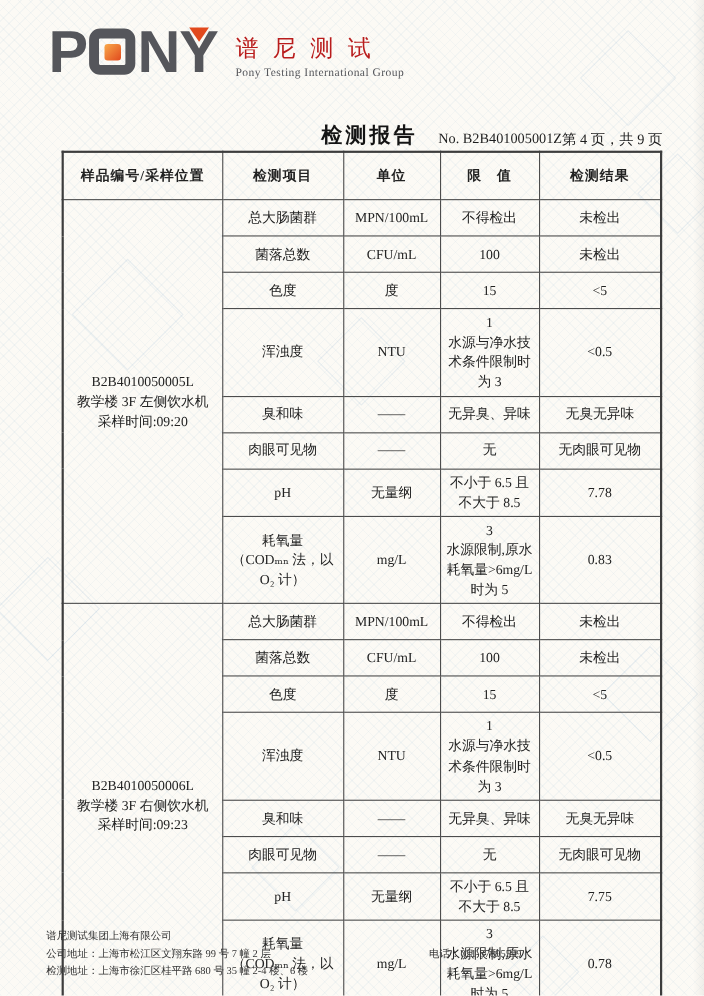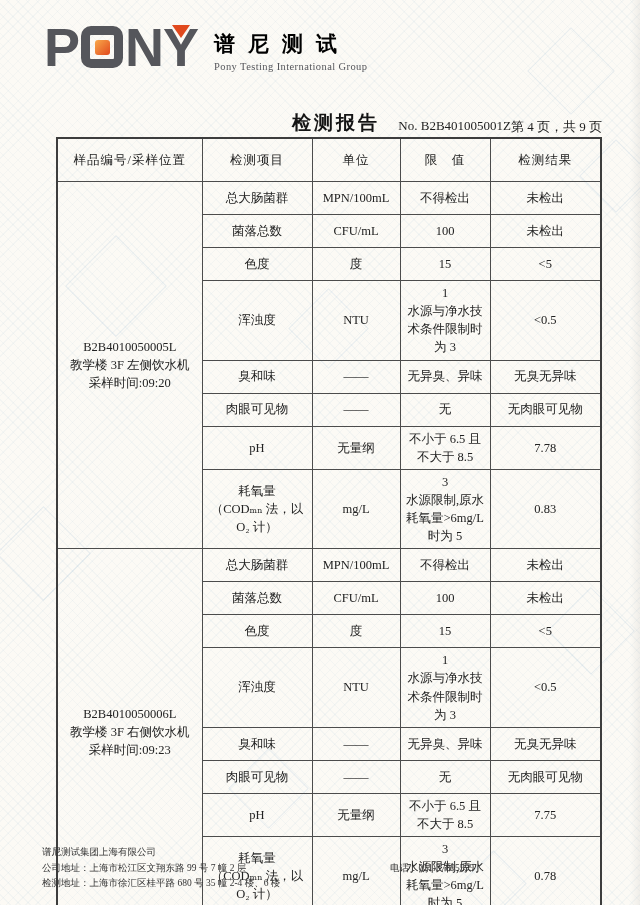--- a/index.html
+++ b/index.html
@@ -22,35 +22,35 @@
   .logo-word{display:flex;align-items:center;font-family:"Liberation Sans","DejaVu Sans",sans-serif;
     font-weight:900;font-size:54px;line-height:1;color:#55565b;letter-spacing:-1px;}
   .o-box{display:inline-flex;align-items:center;justify-content:center;
     width:24px;height:24px;border:9px solid #55565b;border-radius:10px;margin:0 2px;}
   .o-core{width:15px;height:15px;border-radius:3px;background:linear-gradient(135deg,#f9a94a,#e1491d);}
   .y-wrap{position:relative;display:inline-block;}
   .y-tri{position:absolute;left:50%;top:5px;transform:translateX(-50%);
     width:0;height:0;border-left:9px solid transparent;border-right:9px solid transparent;
     border-top:13px solid #e1491d;}
   .logo-right{padding-bottom:2px;}
-  .logo-cn{font-size:21px;font-weight:bold;color:#000000;letter-spacing:13px;white-space:nowrap;}
+  .logo-cn{font-size:21px;font-weight:normal;color:#b91c1c;letter-spacing:13px;white-space:nowrap;}
   .logo-en{font-size:10.5px;color:#55565b;margin-top:3px;letter-spacing:0.4px;white-space:nowrap;}
   
   .doc-title{position:absolute;left:0;top:94px;width:100%;margin:16px;text-align:center;
     font-size:19px;font-weight:bold;color:#141414;letter-spacing:3px;}
   .no-row{position:absolute;left:44px;right:38px;top:118px;display:flex;
     justify-content:flex-end;font-size:13px;color:#1d1d1d;}
   
   table.report{position:absolute;left:56px;top:137px;width:544px;border-collapse:collapse;
     table-layout:fixed;}
   table.report th,table.report td{
     border:1px solid #4c4c4c;text-align:center;vertical-align:middle;
     font-size:12.5px;color:#222;padding:3px 5px;white-space:pre-line;line-height:1.45;}
   table.report{border:2px solid #3d3d3d;}
-  table.report th{height:36px;font-weight:normal;letter-spacing:1px;text-align:center;}
+  table.report th{height:36px;font-weight:bold;letter-spacing:1px;text-align:center;}
   table.report td{height:26px;}
   td.sample-cell{line-height:1.9;font-size:12.5px;}
   tr.sec-start td{border-top-width:1.5px;}
   
   .footer{position:absolute;left:42px;top:845px;right:18px;display:flex;gap:14px;align-items:flex-start;}
   .f-left{flex:0 0 152px;font-weight:bold;color:#111;}
   .f-hotline{font-size:13.5px;white-space:nowrap;}
   .f-phone-ic{font-family:"DejaVu Sans",sans-serif;font-size:13px;}
   .f-web{font-size:14.5px;margin-top:3px;letter-spacing:0.3px;}
   .f-right{flex:1;font-size:9.5px;color:#333;line-height:1.65;}

